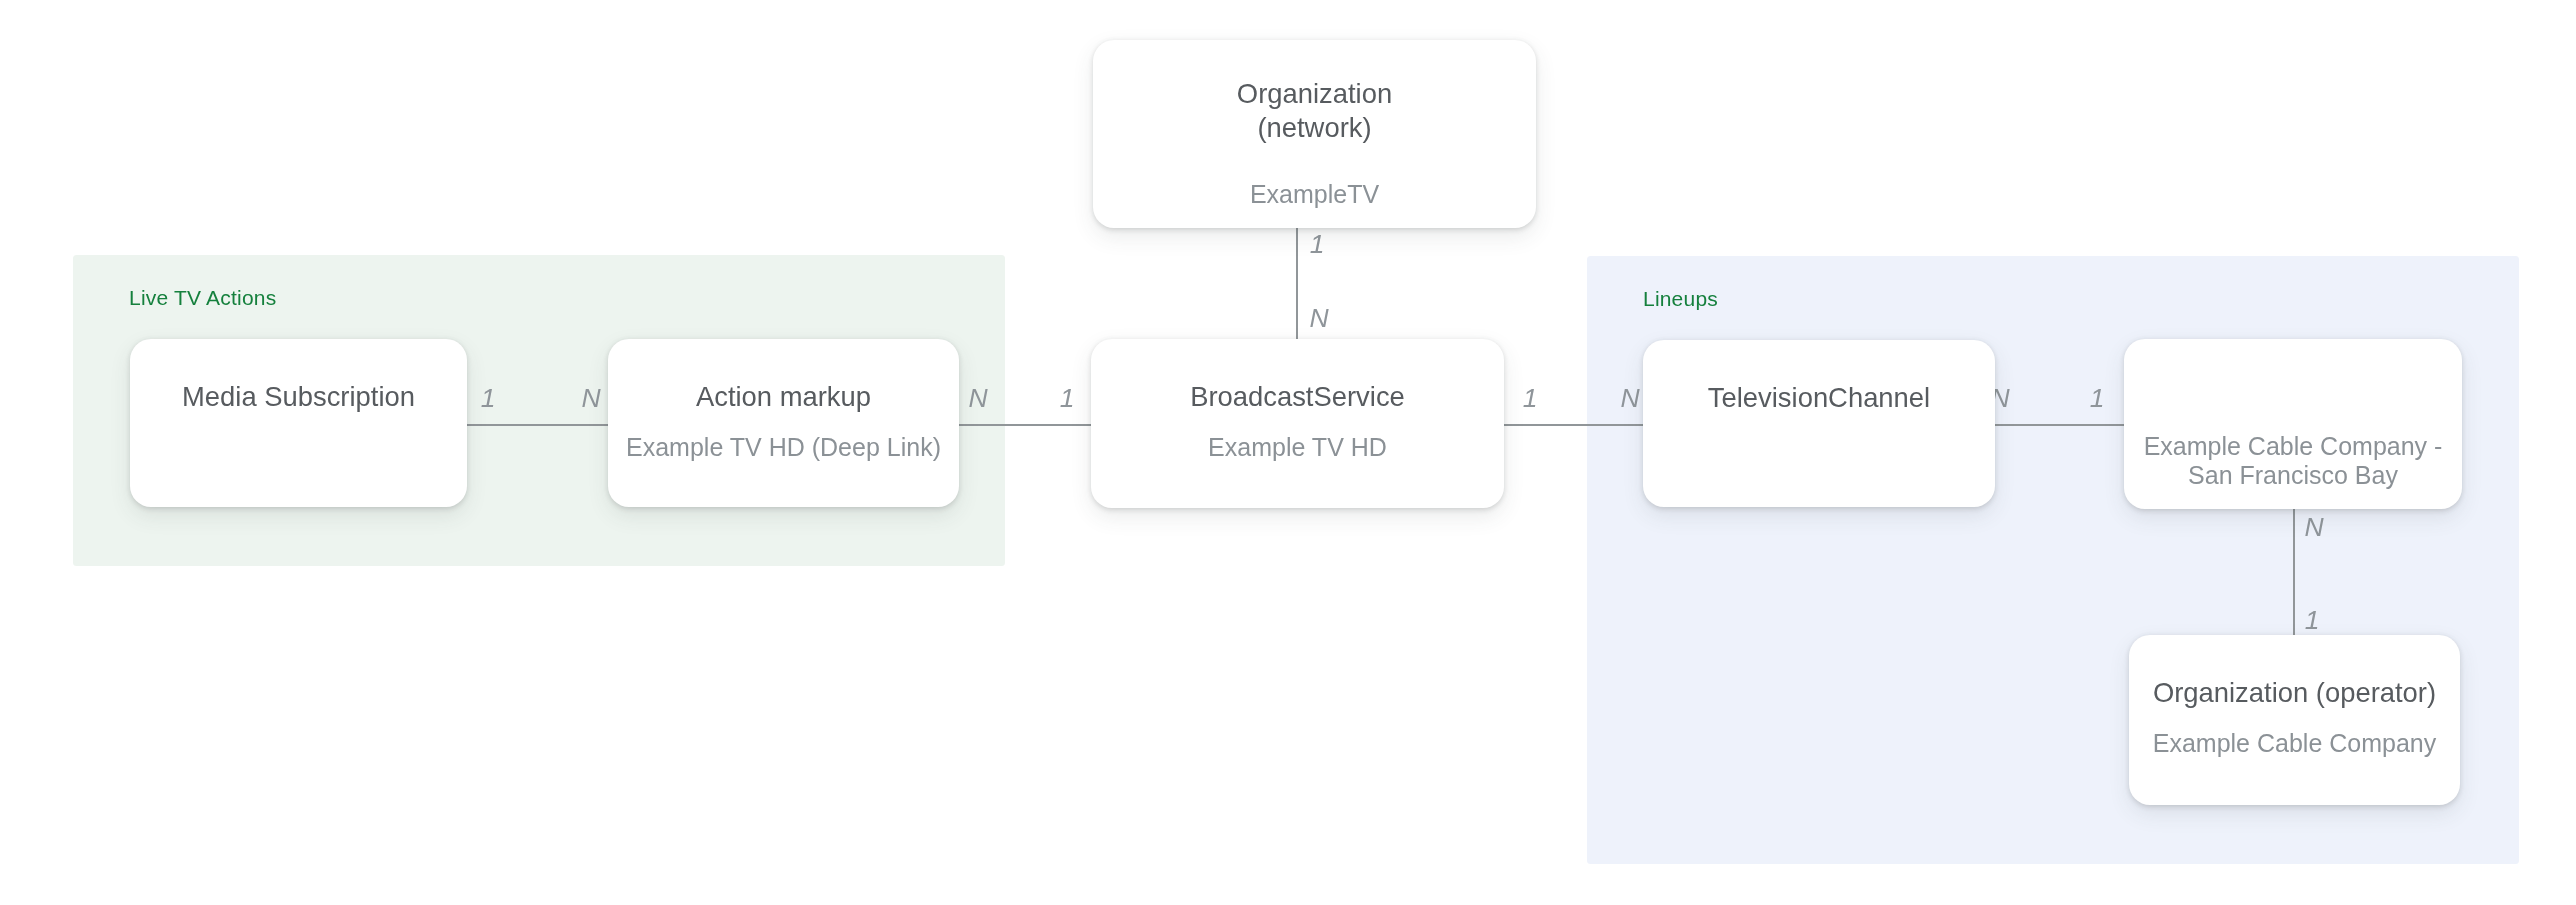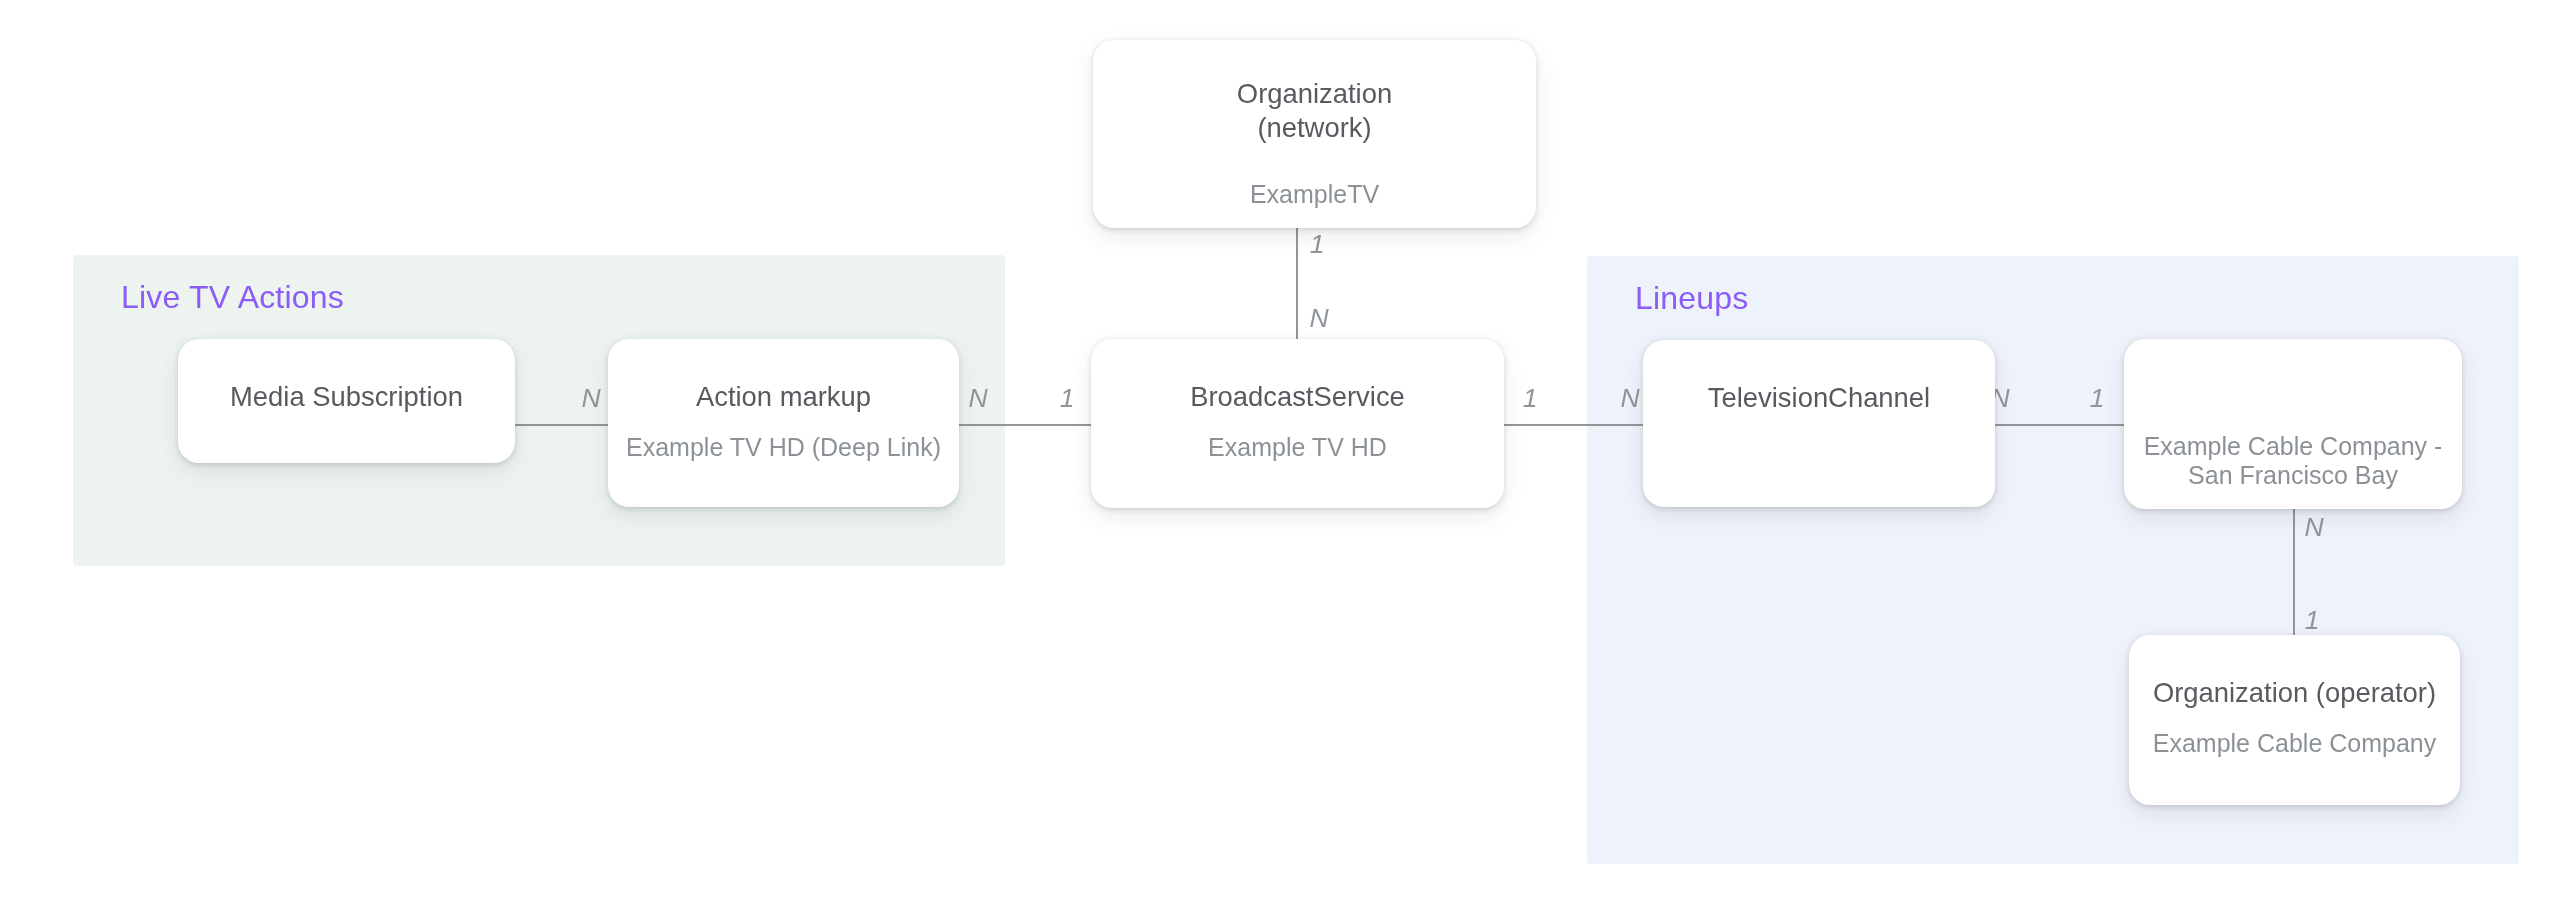--- a/index.html
+++ b/index.html
@@ -5,40 +5,40 @@
   html,body{margin:0;padding:0;background:#ffffff;}
   #stage{
     position:relative;width:2576px;height:906px;overflow:hidden;background:#ffffff;
     font-family:"Liberation Sans", sans-serif;
   }
   
   .panel{position:absolute;border-radius:3.5px;}
   .panel-green{left:73px;top:255px;width:932px;height:311px;}
   .panel-blue{left:1587px;top:256px;width:932px;height:608px;}
   .panel-title{
-    position:absolute;left:48px;top:23px;font-size:32px;line-height:39px;
-    color:#8b5cf6;letter-spacing:0.2px;white-space:nowrap;
+    position:absolute;left:56px;top:23px;font-size:21px;line-height:39px;
+    color:#15803d;letter-spacing:0.2px;white-space:nowrap;
   }
   
   .node{
     position:absolute;background:#ffffff;border-radius:21px;
     box-shadow:0 1.8px 5.3px rgba(60,64,67,0.18), 0 8.8px 21px rgba(60,64,67,0.10);
   }
   .node .title{
     position:absolute;left:0;right:0;top:41px;text-align:center;
     font-size:27.4px;line-height:34px;color:#575b5f;white-space:pre-line;
   }
   .node .subtitle{
     position:absolute;left:0;right:0;top:94px;text-align:center;
     font-size:25px;line-height:29px;color:#8b9196;white-space:pre-line;
   }
   .n-org-network{left:1093px;top:40px;width:443px;height:188px;}
   .n-org-network .title{top:37px;}
   .n-org-network .subtitle{top:122px;margin-top:18px;}
-  .n-media{left:130px;top:339px;width:337px;height:124px;margin-left:48px;}
+  .n-media{left:130px;top:339px;width:337px;height:168px;}
   .n-action{left:608px;top:339px;width:351px;height:168px;}
   .n-broadcast{left:1091px;top:339px;width:413px;height:169px;}
   .n-tv{left:1643px;top:340px;width:337px;height:167px;padding-left:15px;}
   .n-cable{left:2124px;top:339px;width:338px;height:170px;}
   .n-cable .subtitle{top:93px;}
   .n-operator{left:2129px;top:635px;width:331px;height:170px;}
   
   .hline{position:absolute;top:424px;height:1.8px;background:#919699;}
   .hl-1{left:467px;width:141px;}
   .hl-2{left:959px;width:132px;}

